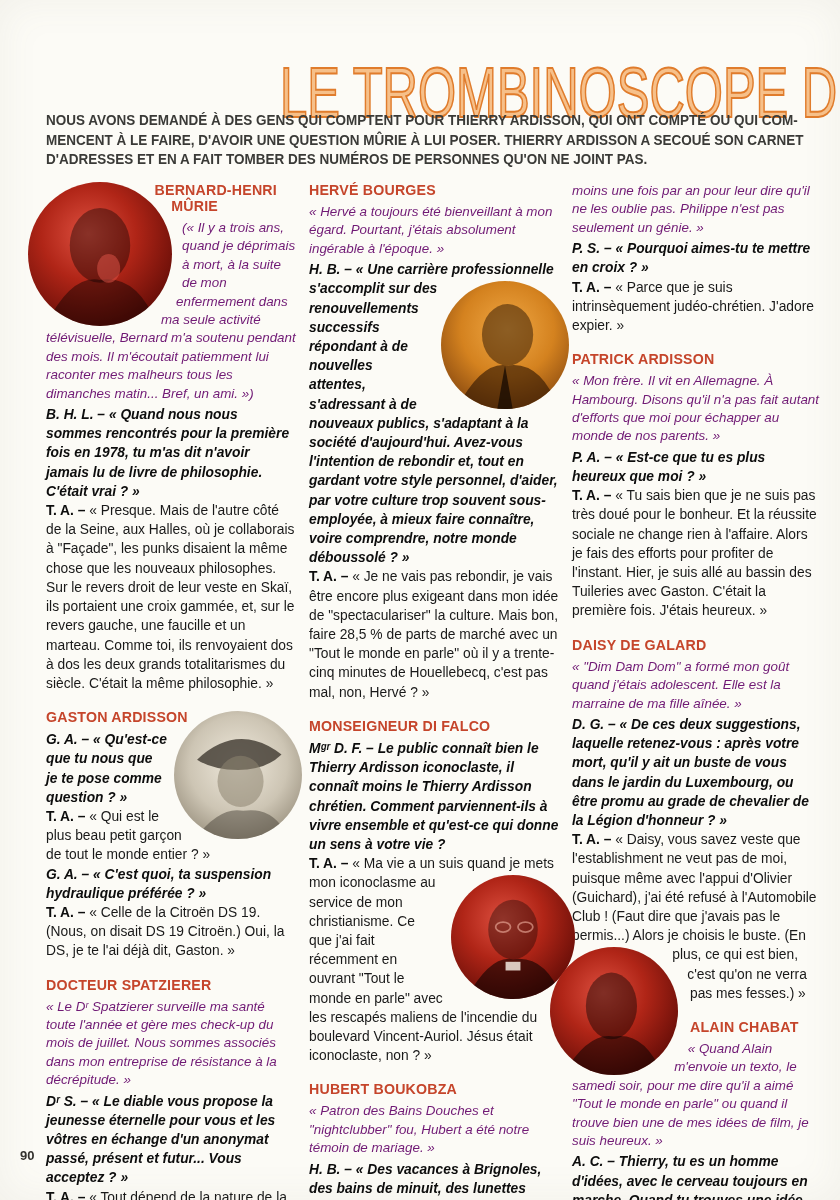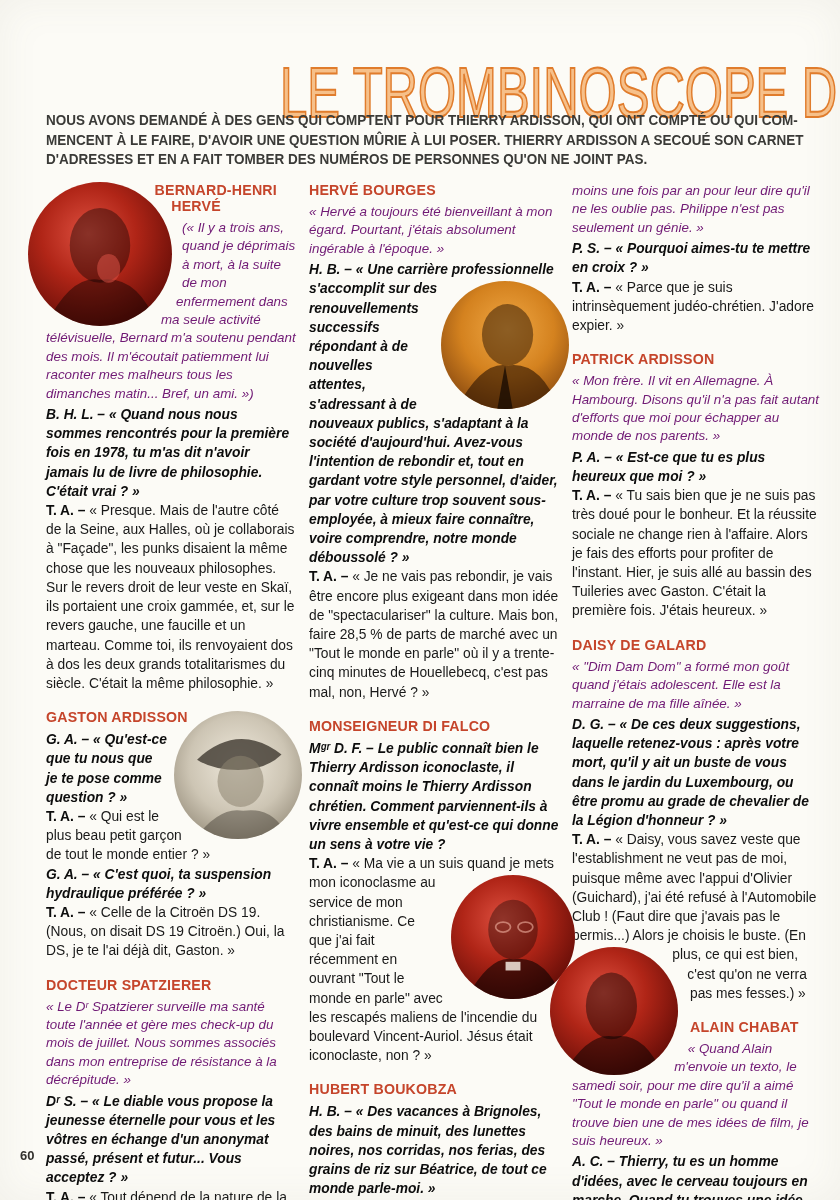--- a/index.html
+++ b/index.html
@@ -68,21 +68,21 @@
     <div class="col">
 
       <section>
         <span class="ph fl ph-bhl tint-red">
           <svg viewBox="0 0 100 100">
             <ellipse cx="50" cy="44" rx="21" ry="26" fill="#000" opacity="0.38"></ellipse>
             <path d="M12 100 Q30 64 50 68 Q76 64 90 100 Z" fill="#000" opacity="0.42"></path>
             <ellipse cx="56" cy="60" rx="8" ry="10" fill="#e2564a" opacity="0.5"></ellipse>
           </svg>
         </span>
-        <h3 class="sec first">BERNARD-HENRI HERVÉ</h3>
+        <h3 class="sec first">BERNARD-HENRI MÛRIE</h3>
         <p class="iq">(« Il y a trois ans, quand je déprimais à mort, à la suite de mon enfermement dans ma seule activité télévisuelle, Bernard m'a soutenu pendant des mois. Il m'écoutait patiemment lui raconter mes malheurs tous les dimanches matin... Bref, un ami. »)</p>
         <p class="qa bold"><span class="spk">B. H. L. –</span> <span>« Quand nous nous sommes rencontrés pour la première fois en 1978, tu m'as dit n'avoir jamais lu de livre de philosophie. C'était vrai ? »</span></p>
         <p class="qa"><span class="spk">T. A. –</span> <span>« Presque. Mais de l'autre côté de la Seine, aux Halles, où je collaborais à "Façade", les punks disaient la même chose que les nouveaux philosophes. Sur le revers droit de leur veste en Skaï, ils portaient une croix gammée, et, sur le revers gauche, une faucille et un marteau. Comme toi, ils renvoyaient dos à dos les deux grands totalitarismes du siècle. C'était la même philosophie. »</span></p>
       </section>
 
       <section>
         <span class="ph fr ph-gaston tint-bw">
           <svg viewBox="0 0 100 100">
             <path d="M18 38 Q50 8 84 34 Q72 46 50 46 Q30 46 18 38 Z" fill="#3e382f" opacity="0.8"></path>
             <ellipse cx="52" cy="55" rx="18" ry="20" fill="#8d8470" opacity="0.55"></ellipse>
@@ -135,20 +135,21 @@
               <rect x="44" y="70" width="12" height="7" fill="#f2e9df" opacity="0.85"></rect>
               <ellipse cx="42" cy="42" rx="6" ry="4" fill="none" stroke="#f0b0a0" stroke-width="1.4" opacity="0.6"></ellipse>
               <ellipse cx="60" cy="42" rx="6" ry="4" fill="none" stroke="#f0b0a0" stroke-width="1.4" opacity="0.6"></ellipse>
             </svg>
           </span>
           <span>mets mon iconoclasme au service de mon christianisme. Ce que j'ai fait récemment en ouvrant "Tout le monde en parle" avec les rescapés maliens de l'incendie du boulevard Vincent-Auriol. Jésus était iconoclaste, non ? »</span></p>
       </section>
 
       <section>
         <h3 class="sec">HUBERT BOUKOBZA</h3>
+        <p class="iq">« Patron des Bains Douches et "nightclubber" fou, Hubert a été notre témoin de mariage. »</p>
         <p class="qa bold"><span class="spk">H. B. –</span> <span>« Des vacances à Brignoles, des bains de minuit, des lunettes noires, nos corridas, nos ferias, des grains de riz sur Béatrice, de tout ce monde parle-moi. »</span></p>
 
       </section>
 
     </div>
 
     <div class="col">
 
       <section>
         <p class="iq" style="margin-top:2px">moins une fois par an pour leur dire qu'il ne les oublie pas. Philippe n'est pas seulement un génie. »</p>
@@ -180,15 +181,15 @@
       <section>
         <h3 class="sec">ALAIN CHABAT</h3>
         <p class="iq">« Quand Alain m'envoie un texto, le samedi soir, pour me dire qu'il a aimé "Tout le monde en parle" ou quand il trouve bien une de mes idées de film, je suis heureux. »</p>
         <p class="qa bold"><span class="spk">A. C. –</span> <span>Thierry, tu es un homme d'idées, avec le cerveau toujours en marche. Quand tu trouves une idée en général, c'est parce que tu l'as cherchée ou parce qu'elle est venue te visiter ? Et sinon, tu continues la gym ?... »</span></p>
 
       </section>
 
     </div>
   </div>
 
-  <div class="page-number">60</div>
+  <div class="page-number">90</div>
 
 </div>
 
 </body></html>

